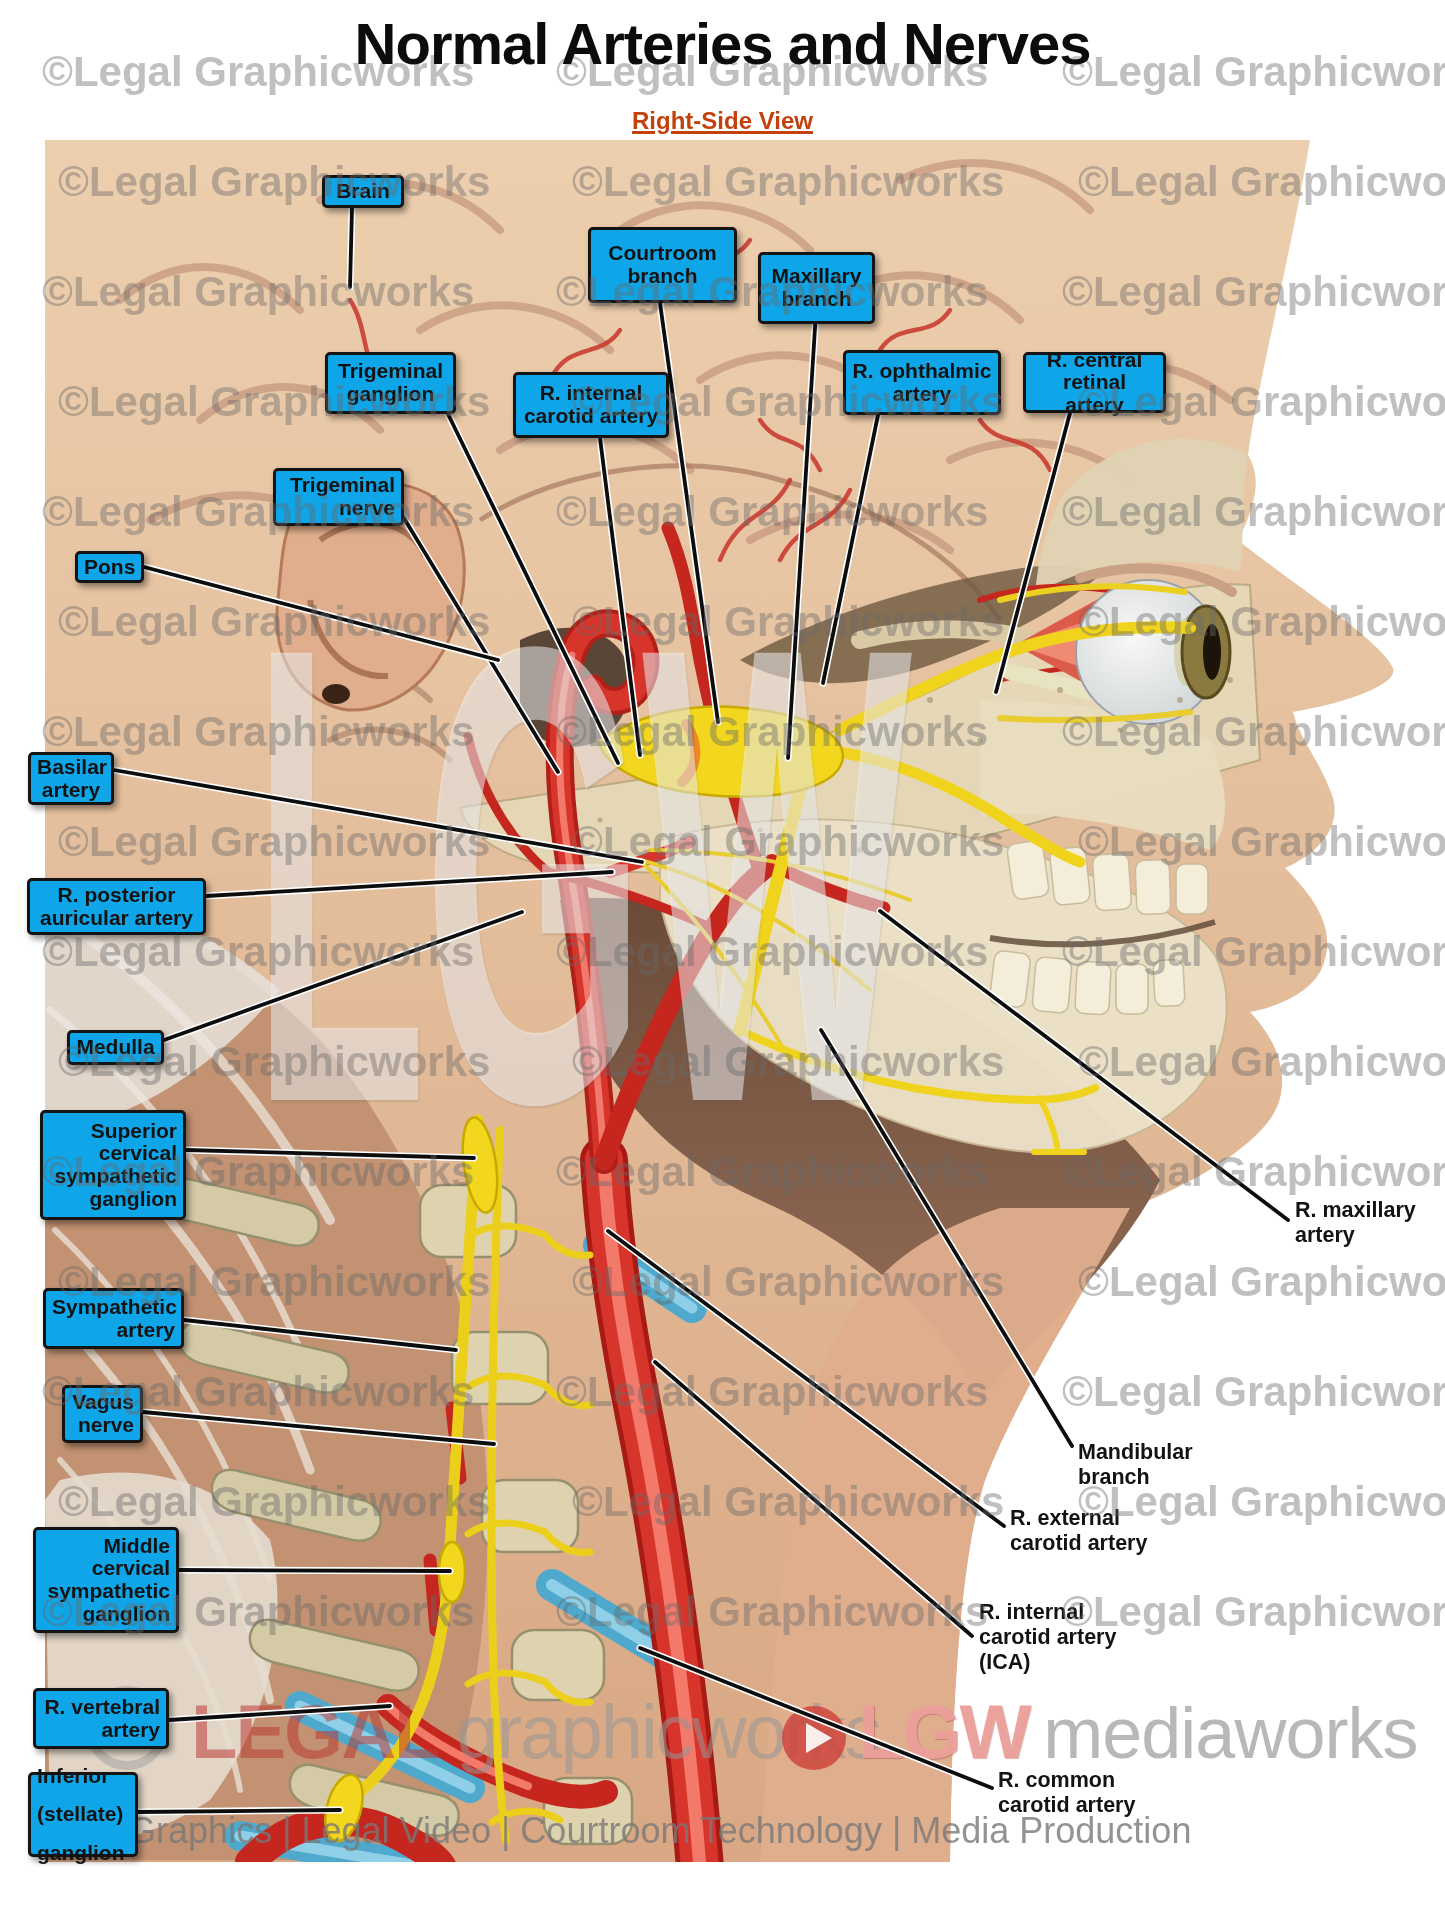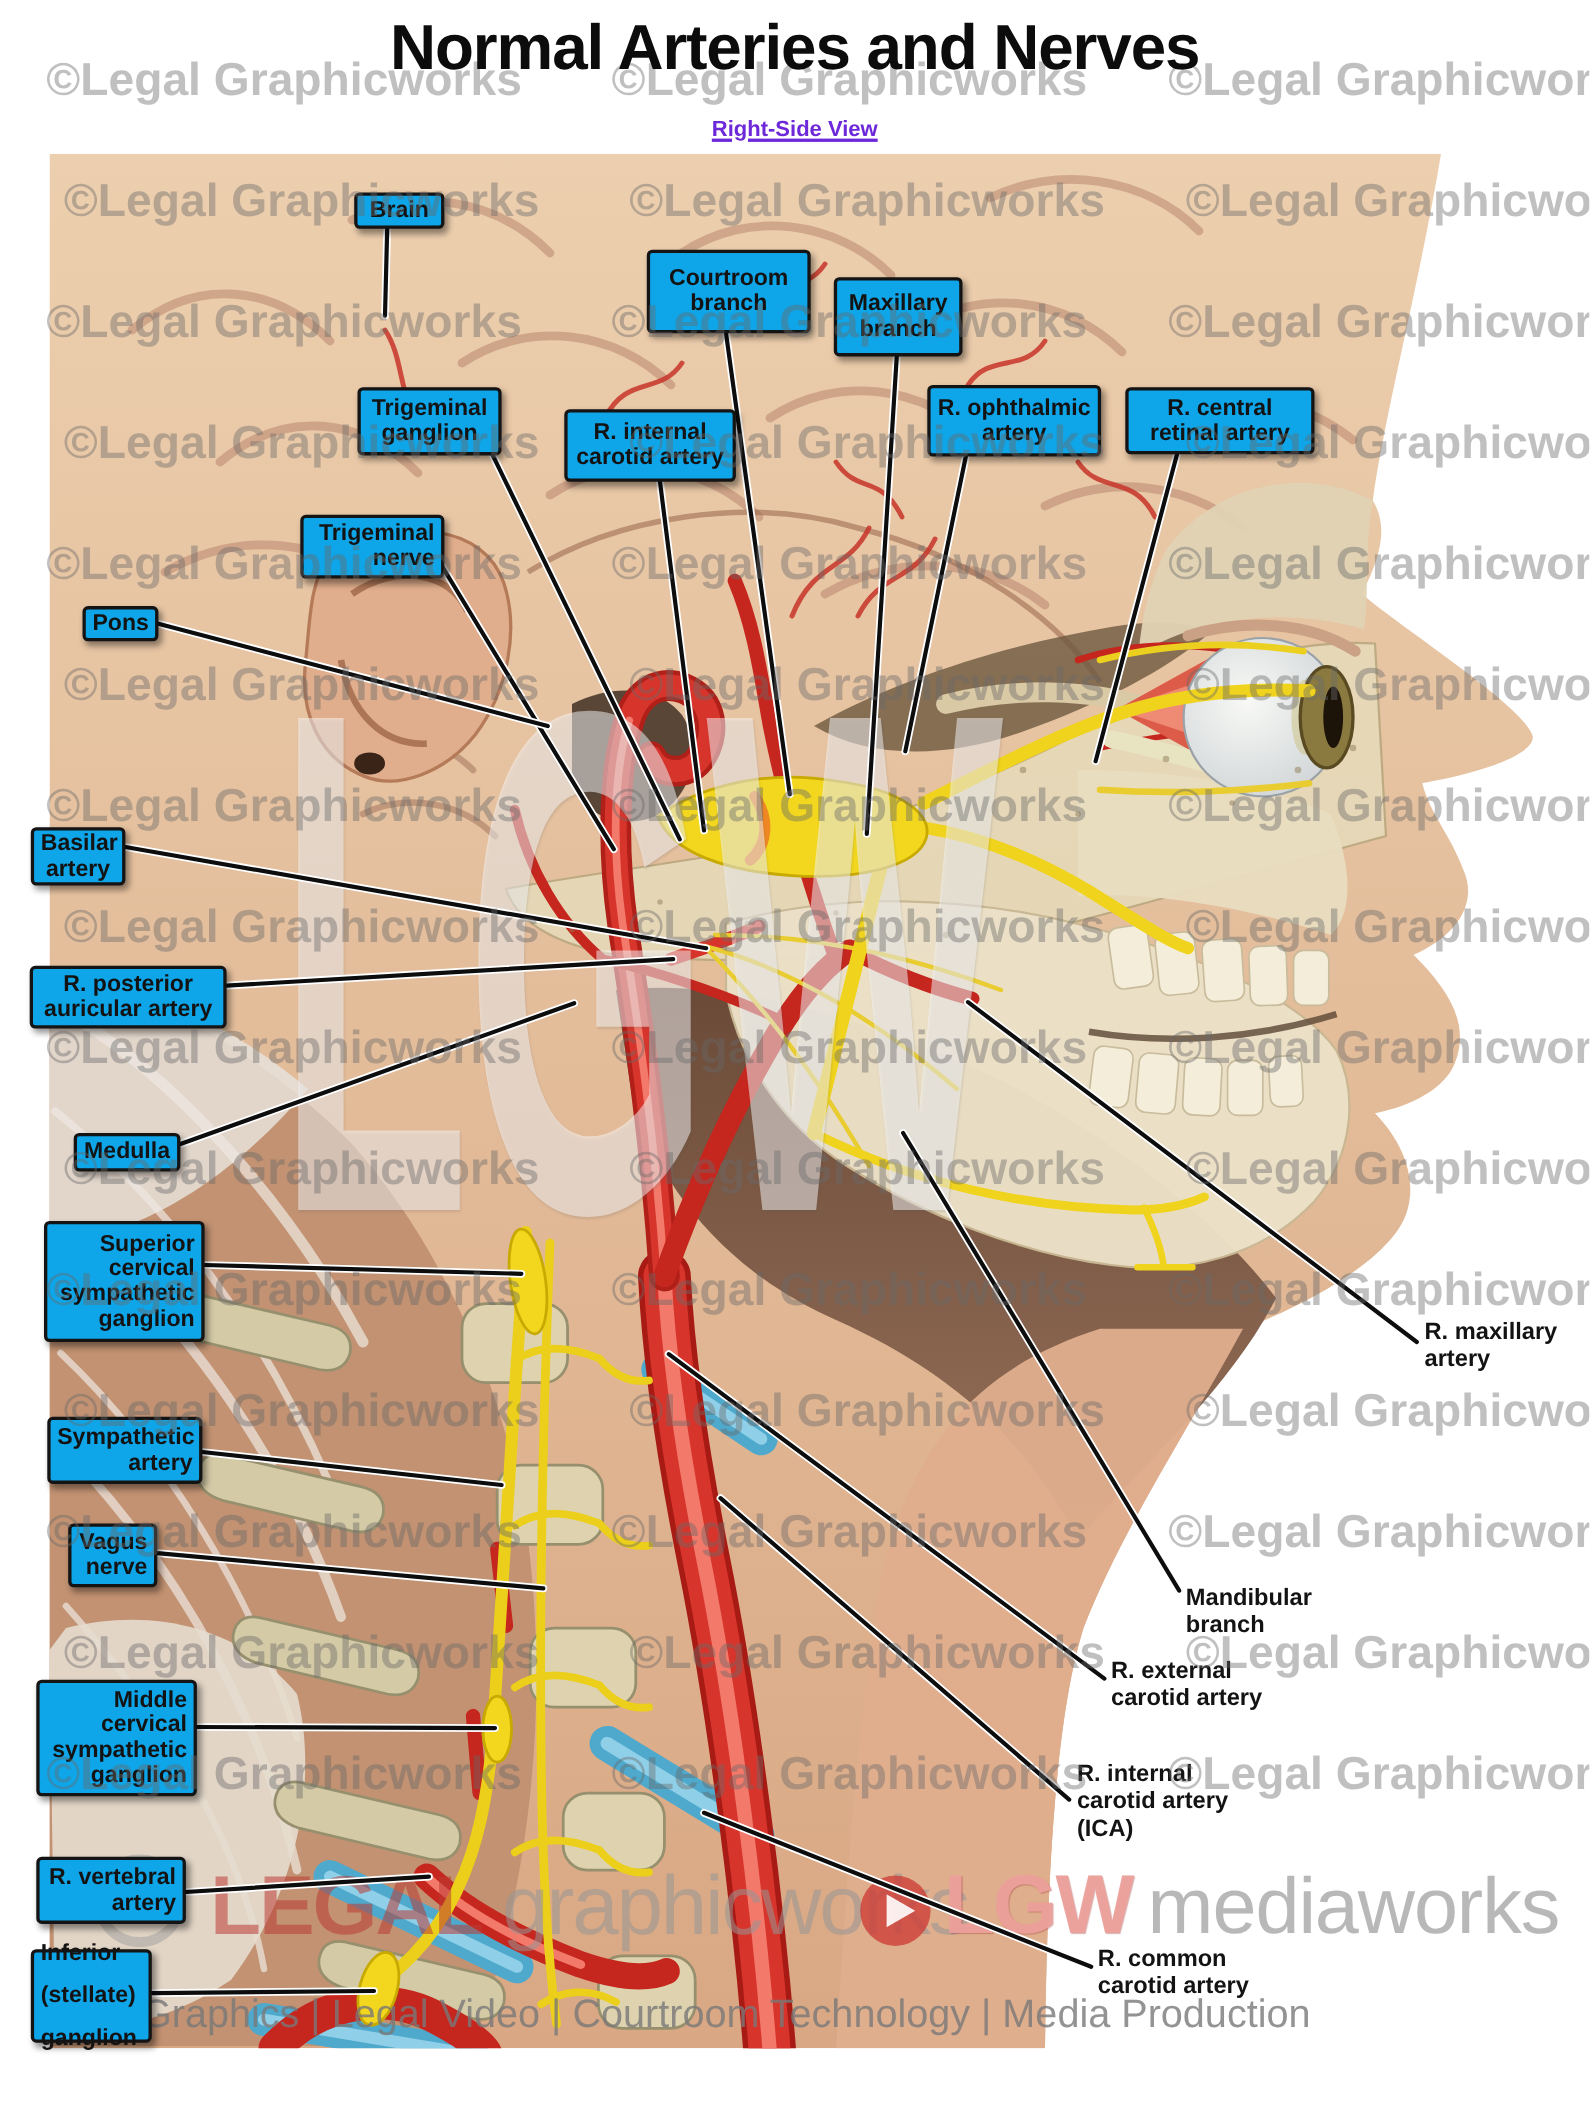--- a/index.html
+++ b/index.html
@@ -33,22 +33,22 @@
         white-space:nowrap;letter-spacing:0;}
   
   .lbl{position:absolute;color:#131313;font-weight:bold;font-size:21px;line-height:1.08;}
   .lbl.boxed{background:#0ea5e9;border:3px solid var(--label_border,#141414);border-radius:5px;
         box-shadow:3px 4px 6px rgba(0,0,0,.42);padding:2px 6px;box-sizing:border-box;
         display:flex;flex-direction:column;justify-content:center;}
   .lbl.align-c{text-align:center;} .lbl.align-r{text-align:right;} .lbl.align-l{text-align:left;}
   .lbl.plain{font-size:21.5px;line-height:1.16;}
   .title{position:absolute;z-index:7;left:0;right:0;top:10px;margin:0;text-align:center;
         font-size:58px;font-weight:bold;letter-spacing:-1px;color:#0c0c0c;}
-  .subtitle{position:absolute;z-index:7;left:0;right:0;top:107px;text-align:center;font-size:20px;
-        font-weight:bold;color:#6d28d9;text-decoration:underline;text-decoration-thickness:3px;}
+  .subtitle{position:absolute;z-index:7;left:0;right:0;top:107px;text-align:center;font-size:24px;
+        font-weight:bold;color:#c2410c;text-decoration:underline;text-decoration-thickness:3px;}
 </style>
 </head>
 <body>
 
 <div class="page">
 
   <svg class="art layer" viewBox="0 0 1445 1927" xmlns="http://www.w3.org/2000/svg">
     <defs>
       <clipPath id="artClip">
           <rect x="45" y="140" width="1360" height="1722"></rect>
@@ -344,21 +344,21 @@
         <div>ganglion</div>
       </div>
       <div class="lbl boxed align-c" style="left: 513px; top: 372px; width: 156px; height: 66px;">
         <div>R. internal</div>
         <div>carotid artery</div>
       </div>
       <div class="lbl boxed align-c" style="left: 843px; top: 350px; width: 158px; height: 65px;">
         <div>R. ophthalmic</div>
         <div>artery</div>
       </div>
-      <div class="lbl boxed align-c" style="left: 1023px; top: 352px; width: 172px; height: 61px;">
+      <div class="lbl boxed align-c" style="left: 1023px; top: 352px; width: 143px; height: 61px;">
         <div>R. central</div>
         <div>retinal artery</div>
       </div>
       <div class="lbl boxed align-r" style="left: 273px; top: 468px; width: 131px; height: 58px;">
         <div>Trigeminal</div>
         <div>nerve</div>
       </div>
       <div class="lbl boxed align-c" style="left: 75px; top: 551px; width: 69px; height: 32px;">
         <div>Pons</div>
       </div>

